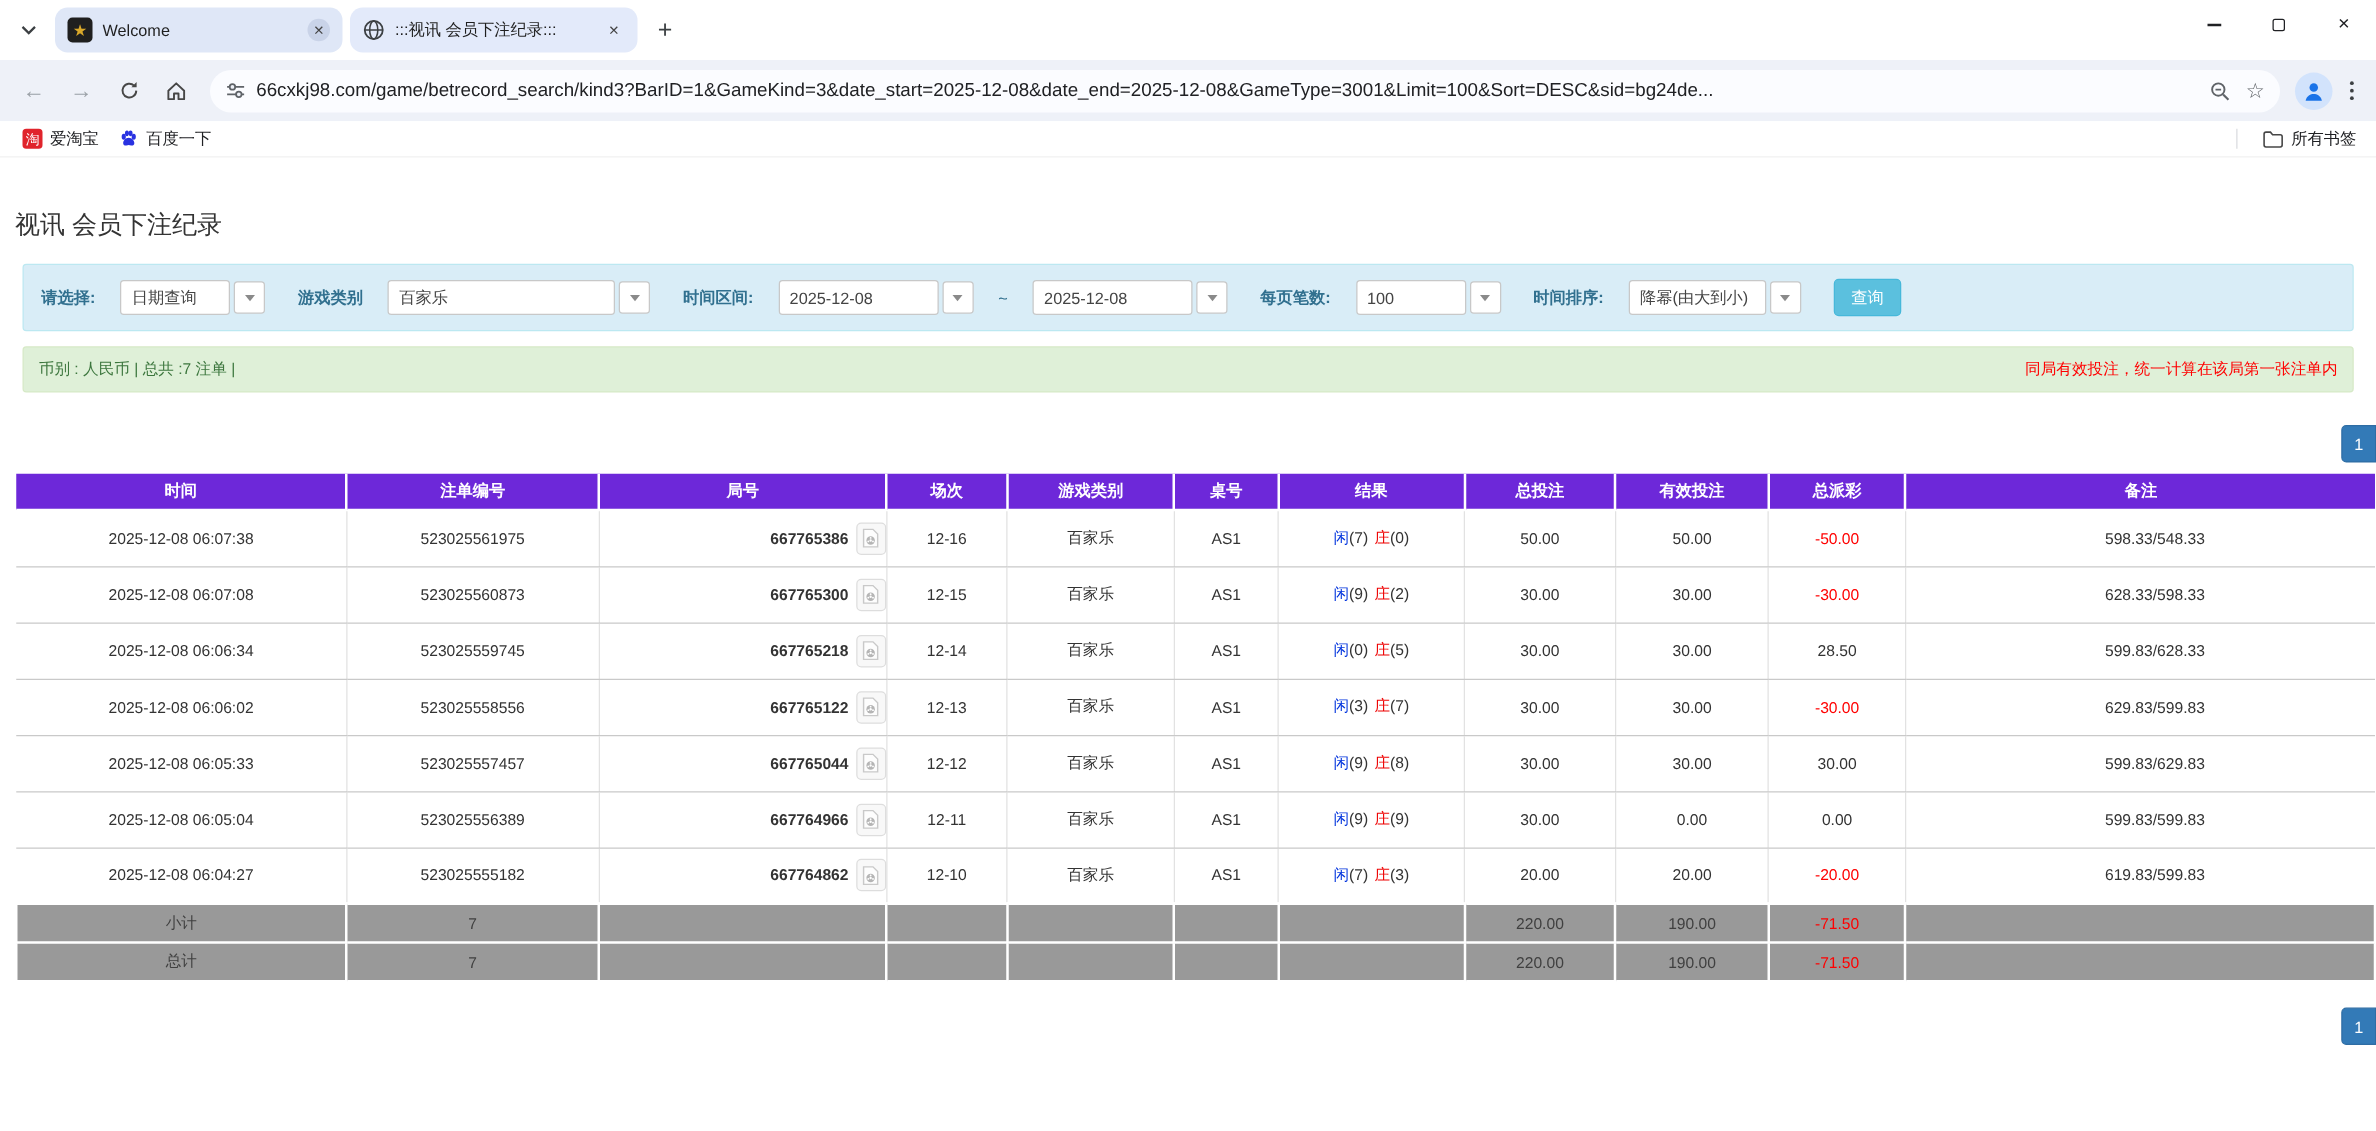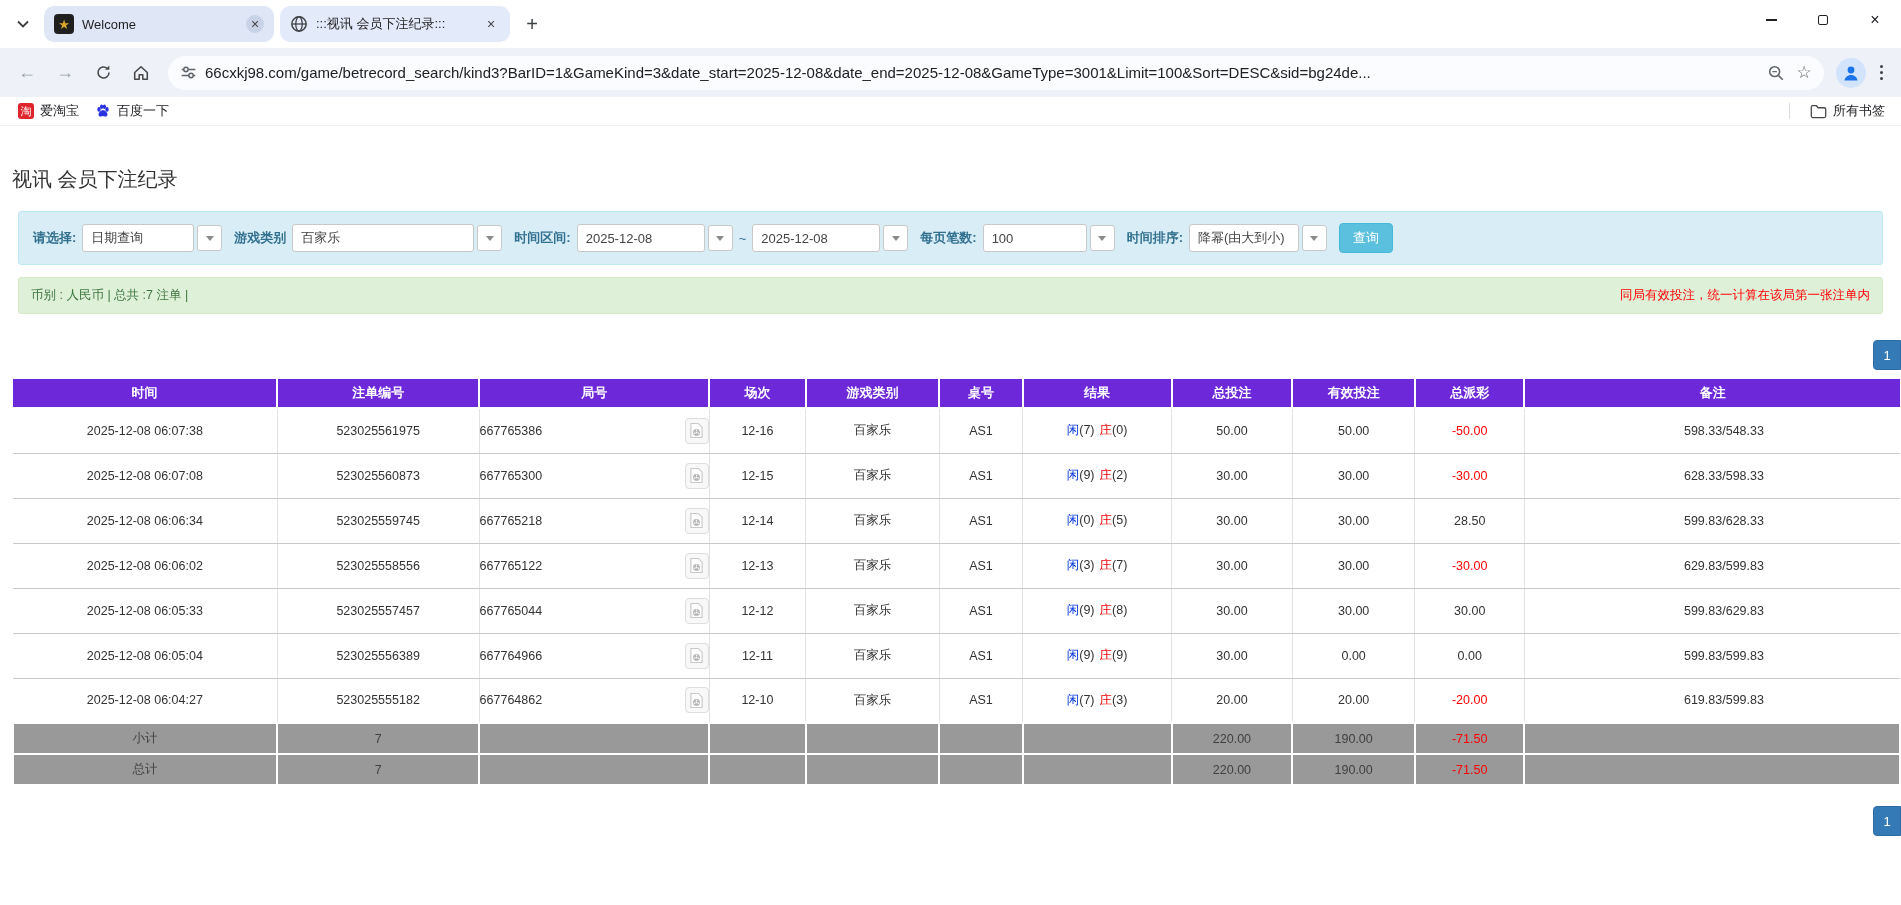--- a/index.html
+++ b/index.html
@@ -36,21 +36,21 @@
   .bm-item { display:flex; align-items:center; gap:6px; font-size:13px; color:#202124; padding:3px 8px; border-radius:6px; cursor:pointer; }
   .bm-ico-taobao { width:16px; height:16px; background:#e0242c; color:#fff; border-radius:3px; font-size:11px; display:flex; align-items:center; justify-content:center; }
   .bm-right { margin-left:auto; display:flex; align-items:center; gap:8px; }
   .bm-sep { width:1px; height:16px; background:#dadce0; margin-right:6px; }
   .bm-all { display:flex; align-items:center; gap:6px; font-size:13px; color:#202124; padding:3px 6px; cursor:pointer; }
 
   
   .page { background:#fff; }
   .page-title { font-size:20px; color:#333; margin:40px 0 18px 12px; font-weight:400; }
 
-  .filter-bar { margin:0 18px; background:#d9edf7; border:1px solid #bce8f1; border-radius:3px; padding:11px 12px; display:flex; align-items:center; gap:4px; }
+  .filter-bar { margin:0 18px; background:#d9edf7; border:1px solid #bce8f1; border-radius:3px; padding:11px 12px; display:flex; align-items:center; gap:18px; }
   .f-label { color:#31708f; font-size:13px; font-weight:bold; white-space:nowrap; margin:0 2px 0 8px; }
   .combo { display:flex; align-items:center; gap:3px; }
   .combo-text { background:#fff; border:1px solid #c8c8c8; border-radius:3px; height:28px; display:flex; align-items:center; padding:0 8px; font-size:13px; color:#444; }
   .combo-btn { width:25px; height:26px; background:#fff; border:1px solid #c8c8c8; border-radius:3px; display:flex; align-items:center; justify-content:center; cursor:pointer; }
   .caret-down { width:0; height:0; border-left:4px solid transparent; border-right:4px solid transparent; border-top:5px solid #8a8a8a; }
   .tilde { font-size:13px; color:#31708f; margin:0 2px; }
   .search-btn { background:#5bc0de; color:#fff; border:1px solid #46b8da; border-radius:4px; height:30px; padding:0 13px; font-size:13px; margin-left:8px; cursor:pointer; }
 
   .summary-bar { margin:12px 18px 0; background:#dff0d8; border:1px solid #d6e9c6; border-radius:3px; height:37px; display:flex; align-items:center; justify-content:space-between; padding:0 12px; }
   .summary-left { font-size:12.5px; color:#3c763d; }
@@ -60,21 +60,21 @@
   .pager.top { margin:26px 0 9px; }
   .pager.bottom { margin:20px 0 0; }
   .page-btn { width:28px; height:30px; background:#337ab7; border:1px solid #2e6da4; border-radius:4px 0 0 4px; color:#fff; font-size:13px; display:flex; align-items:center; justify-content:center; cursor:pointer; }
 
   table.bets { border-collapse:collapse; width:calc(100% - 12px); margin-left:12px; table-layout:fixed; }
   table.bets th { background:#6d28d9; color:#fff; font-size:13px; font-weight:bold; height:29px; border:2px solid #fff; border-top:none; }
   table.bets th:first-child { border-left:none; } table.bets th:last-child { border-right:none; }
   table.bets td { text-align:center; font-size:12.5px; color:#333; height:45px; border-bottom:1px solid #c9c9c9; border-right:1px solid #e2e2e2; background:#fff; }
   table.bets td:last-child { border-right:none;padding-left:23px; }
   table.bets tr.foot td { background:#999999; color:#404040; height:31px; border:2px solid #fff; }
-  .round-cell { display:flex; align-items:center; justify-content:space-between; gap:6px; }
+  .round-cell { display:flex; align-items:center; justify-content:flex-end; gap:6px;font-weight:bold; }
   .video-btn { width:24px; height:26px; border:1px solid #ddd; border-radius:4px; background:#f8f8f8; display:inline-flex; align-items:center; justify-content:center; cursor:pointer; }
   .res-player { color:#0033dd; } .res-banker { color:#ee0000; }
   .res-pts { color:#333; margin-right:5px; }
   td.link-blue { color:#0066cc; cursor:pointer; }
   .neg { color:#ff0000 !important; }
 </style>
 </head>
 <body>
 
 <div class="tabstrip">
@@ -180,21 +180,21 @@
     </div>
   </div>
 </div>
 
 <div class="page">
   <div class="page-title">视讯 会员下注纪录</div>
 
   <div class="filter-bar">
     <span class="f-label" style="margin-left:2px">请选择:</span>
     <div class="combo">
-      <span class="combo-text" style="width:112px">日期查询</span>
+      <span class="combo-text" style="width:88px">日期查询</span>
       <span class="combo-btn">
           <i class="caret-down"></i>
         </span>
     </div>
     <span class="f-label">游戏类别</span>
     <div class="combo">
       <span class="combo-text" style="width:182px">百家乐</span>
       <span class="combo-btn">
           <i class="caret-down"></i>
         </span>
@@ -208,21 +208,21 @@
     </div>
     <span class="tilde">~</span>
     <div class="combo">
       <span class="combo-text" style="width:128px">2025-12-08</span>
       <span class="combo-btn">
           <i class="caret-down"></i>
         </span>
     </div>
     <span class="f-label">每页笔数:</span>
     <div class="combo">
-      <span class="combo-text" style="width:104px">100</span>
+      <span class="combo-text" style="width:88px">100</span>
       <span class="combo-btn">
           <i class="caret-down"></i>
         </span>
     </div>
     <span class="f-label">时间排序:</span>
     <div class="combo">
       <span class="combo-text" style="width:110px">降幂(由大到小)</span>
       <span class="combo-btn">
           <i class="caret-down"></i>
         </span>

